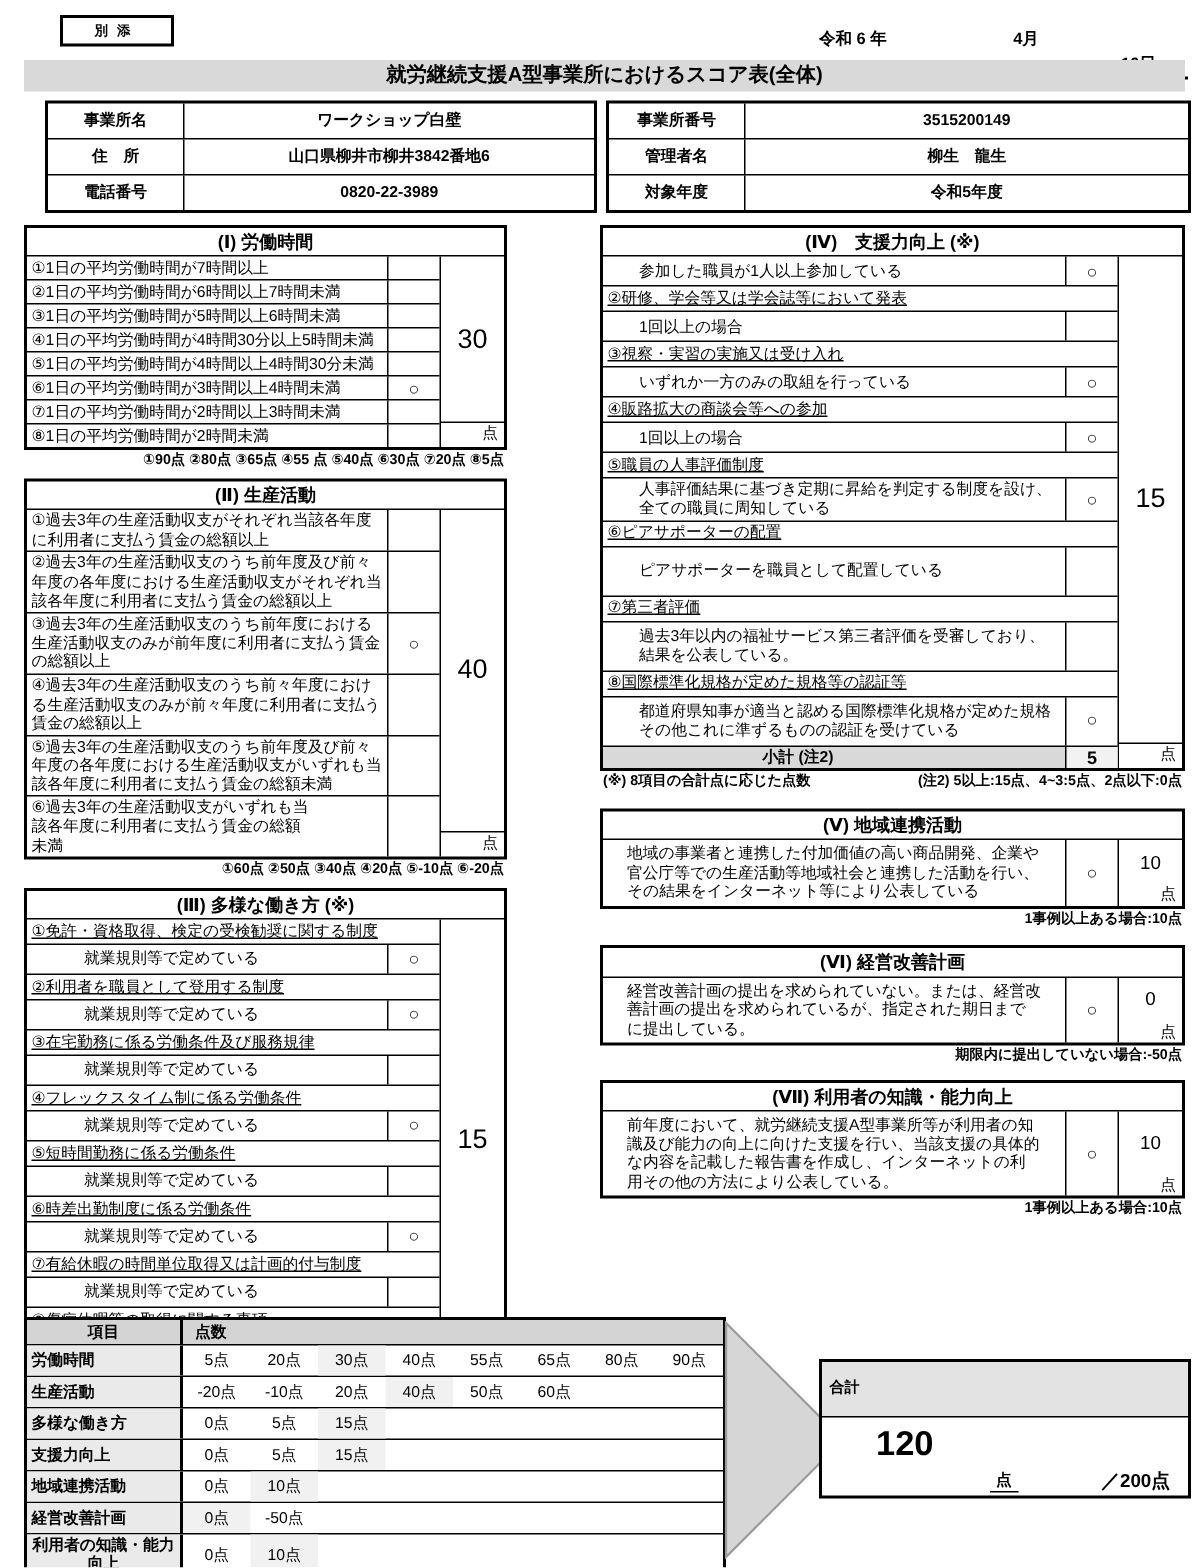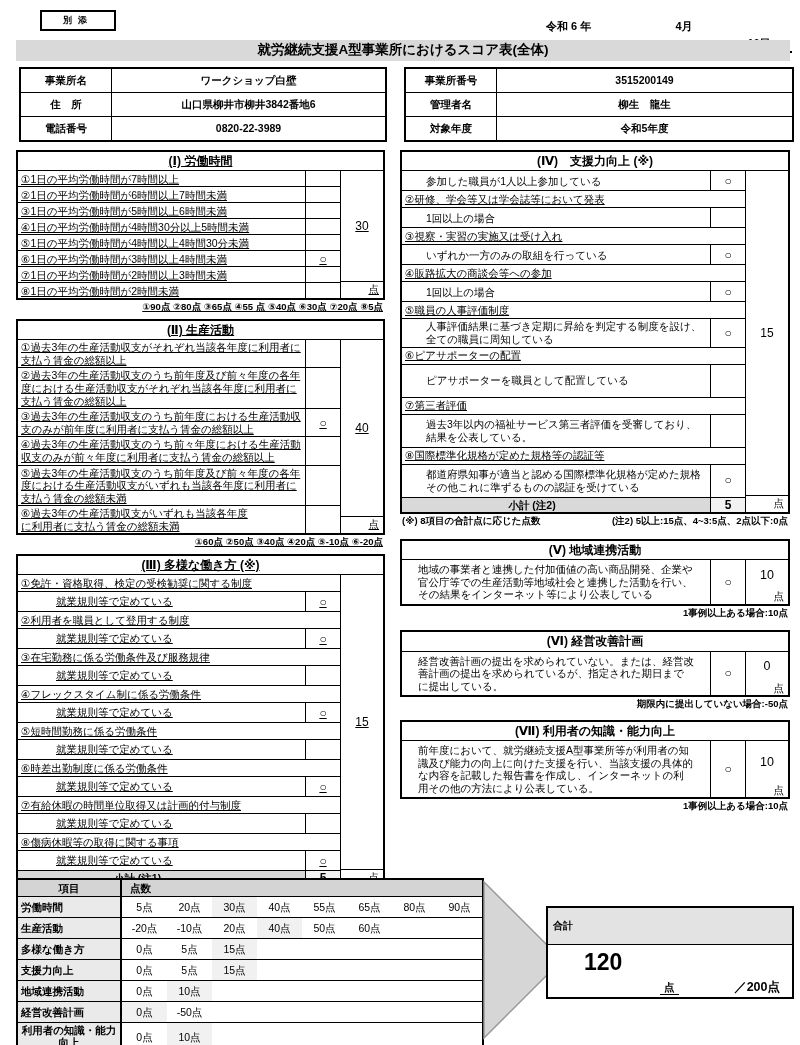--- a/index.html
+++ b/index.html
@@ -12,43 +12,43 @@
   .dateline { position:absolute; left:538px; top:20px; width:254px; border-bottom:2px solid #000;
               display:flex; padding-bottom:1px; font-size:11px; font-weight:bold; }
   .dateline .d1 { width:96px; text-align:left; padding-left:8px; }
   .dateline .d2 { width:84px; text-align:center; }
   .dateline .d3 { flex:1; text-align:center;margin-top:17px; }
   .titlebar { position:absolute; left:16px; top:40px; width:774px; background:#d9d9d9; text-align:center;
               font-weight:bold; font-size:13.5px; padding:2px 0 3px 0; }
 
   
   .info { position:absolute; top:67px; border:2px solid #000; background:#fff; }
-  .info.l { left:19px; width:364px; }
+  .info.l { left:30px; width:364px; }
   .info.r { left:404px; width:386px; }
   .irow { display:flex; border-bottom:1px solid #000; height:23px; }
   .irow:last-child { border-bottom:none; }
   .ilab { width:90px; border-right:1px solid #000; display:flex; align-items:center; justify-content:center; font-weight:bold; }
   .ival { flex:1; display:flex; align-items:center; justify-content:center; font-weight:bold; }
 
   
   .col { position:absolute; top:150px; }
-  .col.left { left:16px; width:369px;text-decoration:underline; }
+  .col.left { left:16px; width:322px; }
   .col.right { left:400px; width:390px; }
 
   
   .sec { border:2px solid #000; background:#fff; }
   .sec-title { text-align:center; font-weight:bold; font-size:12px; border-bottom:1px solid #000; padding:2px 0; }
   .sec-grid { display:flex; align-items:stretch; }
   .rows { flex:1; min-width:0; display:flex; flex-direction:column; border-right:1px solid #000; }
   .row { display:flex; border-bottom:1px solid #000; }
   .rows .row:last-child { border-bottom:none;gap:48px; }
   .rlab { flex:1; min-width:0; padding:1px 3px; display:flex; align-items:center; }
   .rmark { width:34px; border-left:1px solid #000; display:flex; align-items:center; justify-content:center; font-size:12px; }
   .scol { width:42px; display:flex; flex-direction:column; }
-  .scol .sval { flex:1; display:flex; align-items:center; justify-content:center; font-size:12px; }
+  .scol .sval { flex:1; display:flex; align-items:center; justify-content:center; font-size:18px; }
   .scol .sunit { height:15px; border-top:1px solid #000; text-align:right; padding:1px 4px 0 0; }
   .footnote { text-align:right; font-size:9.5px; padding:1px 2px 0 0; font-weight:bold; }
   .note2 { display:flex; justify-content:space-between; font-size:9.5px; padding:1px 2px 0 2px; font-weight:bold; }
 
   .s1 .row { min-height:15px; }
   .s2 .rlab { padding:1px 3px; }
 
   
   .ittl { border-bottom:1px solid #000; padding:1px 3px; min-height:14px; display:flex; align-items:center; }
   .ittl span { text-decoration:underline; }

